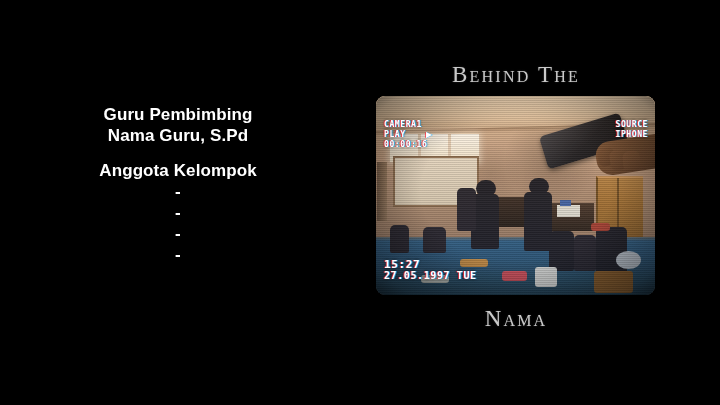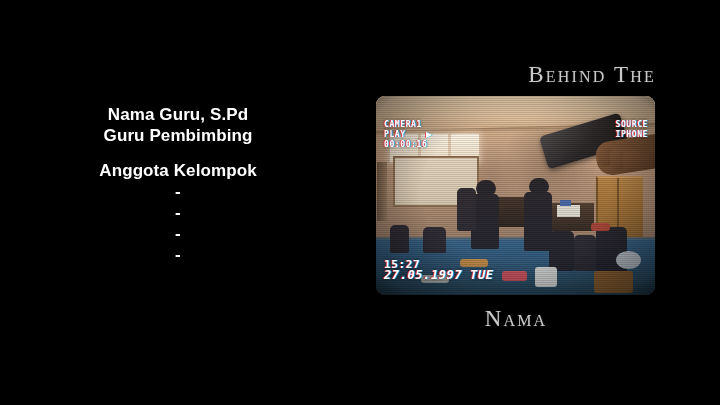--- a/index.html
+++ b/index.html
@@ -55,21 +55,21 @@
     font-variant: small-caps;
     font-size: 23px;
     letter-spacing: 2.2px;
     white-space: nowrap;
     text-shadow: 0 0 2px rgba(255,255,255,0.18);
   }
   #title-top {
     left: 376px;
     top: 62px;
     width: 280px;
-    text-align: right;
+    text-align: center;
   }
   #title-bottom {
     left: 376px;
     top: 306px;
     width: 280px;
     text-align: center;
   }
 
   
   #video-frame {
@@ -260,33 +260,33 @@
   .hud-row { display: block; }
   #play-row { display: flex; align-items: center; gap: 20px; }
   #play-triangle {
     width: 0; height: 0;
     border-left: 6px solid #ffffff;
     border-top: 3.5px solid transparent;
     border-bottom: 3.5px solid transparent;
     filter: drop-shadow(-1px 0 rgba(255,40,60,0.7)) drop-shadow(1px 0 rgba(40,180,255,0.7));
   }
   #hud-time { font-size: 11px; line-height: 11px; }
-  #hud-date { font-size: 12px; line-height: 11px; font-style: italic; }
+  #hud-date { font-size: 10px; line-height: 11px; }
 </style>
 </head>
 <body>
 
 <div id="slide">
 
   <div id="credits">
 
 
     <div class="credit-group">
+      <span class="credit-line credit-head">Guru Pembimbing</span>
       <span class="credit-line credit-sub">Nama Guru, S.Pd</span>
-      <span class="credit-line credit-head">Guru Pembimbing</span>
     </div>
 
     <div class="credit-group">
     </div>
 
     <div class="credit-group">
       <span class="credit-line credit-head">Anggota Kelompok</span>
       <span class="member-line">-</span>
       <span class="member-line">-</span>
       <span class="member-line">-</span>

